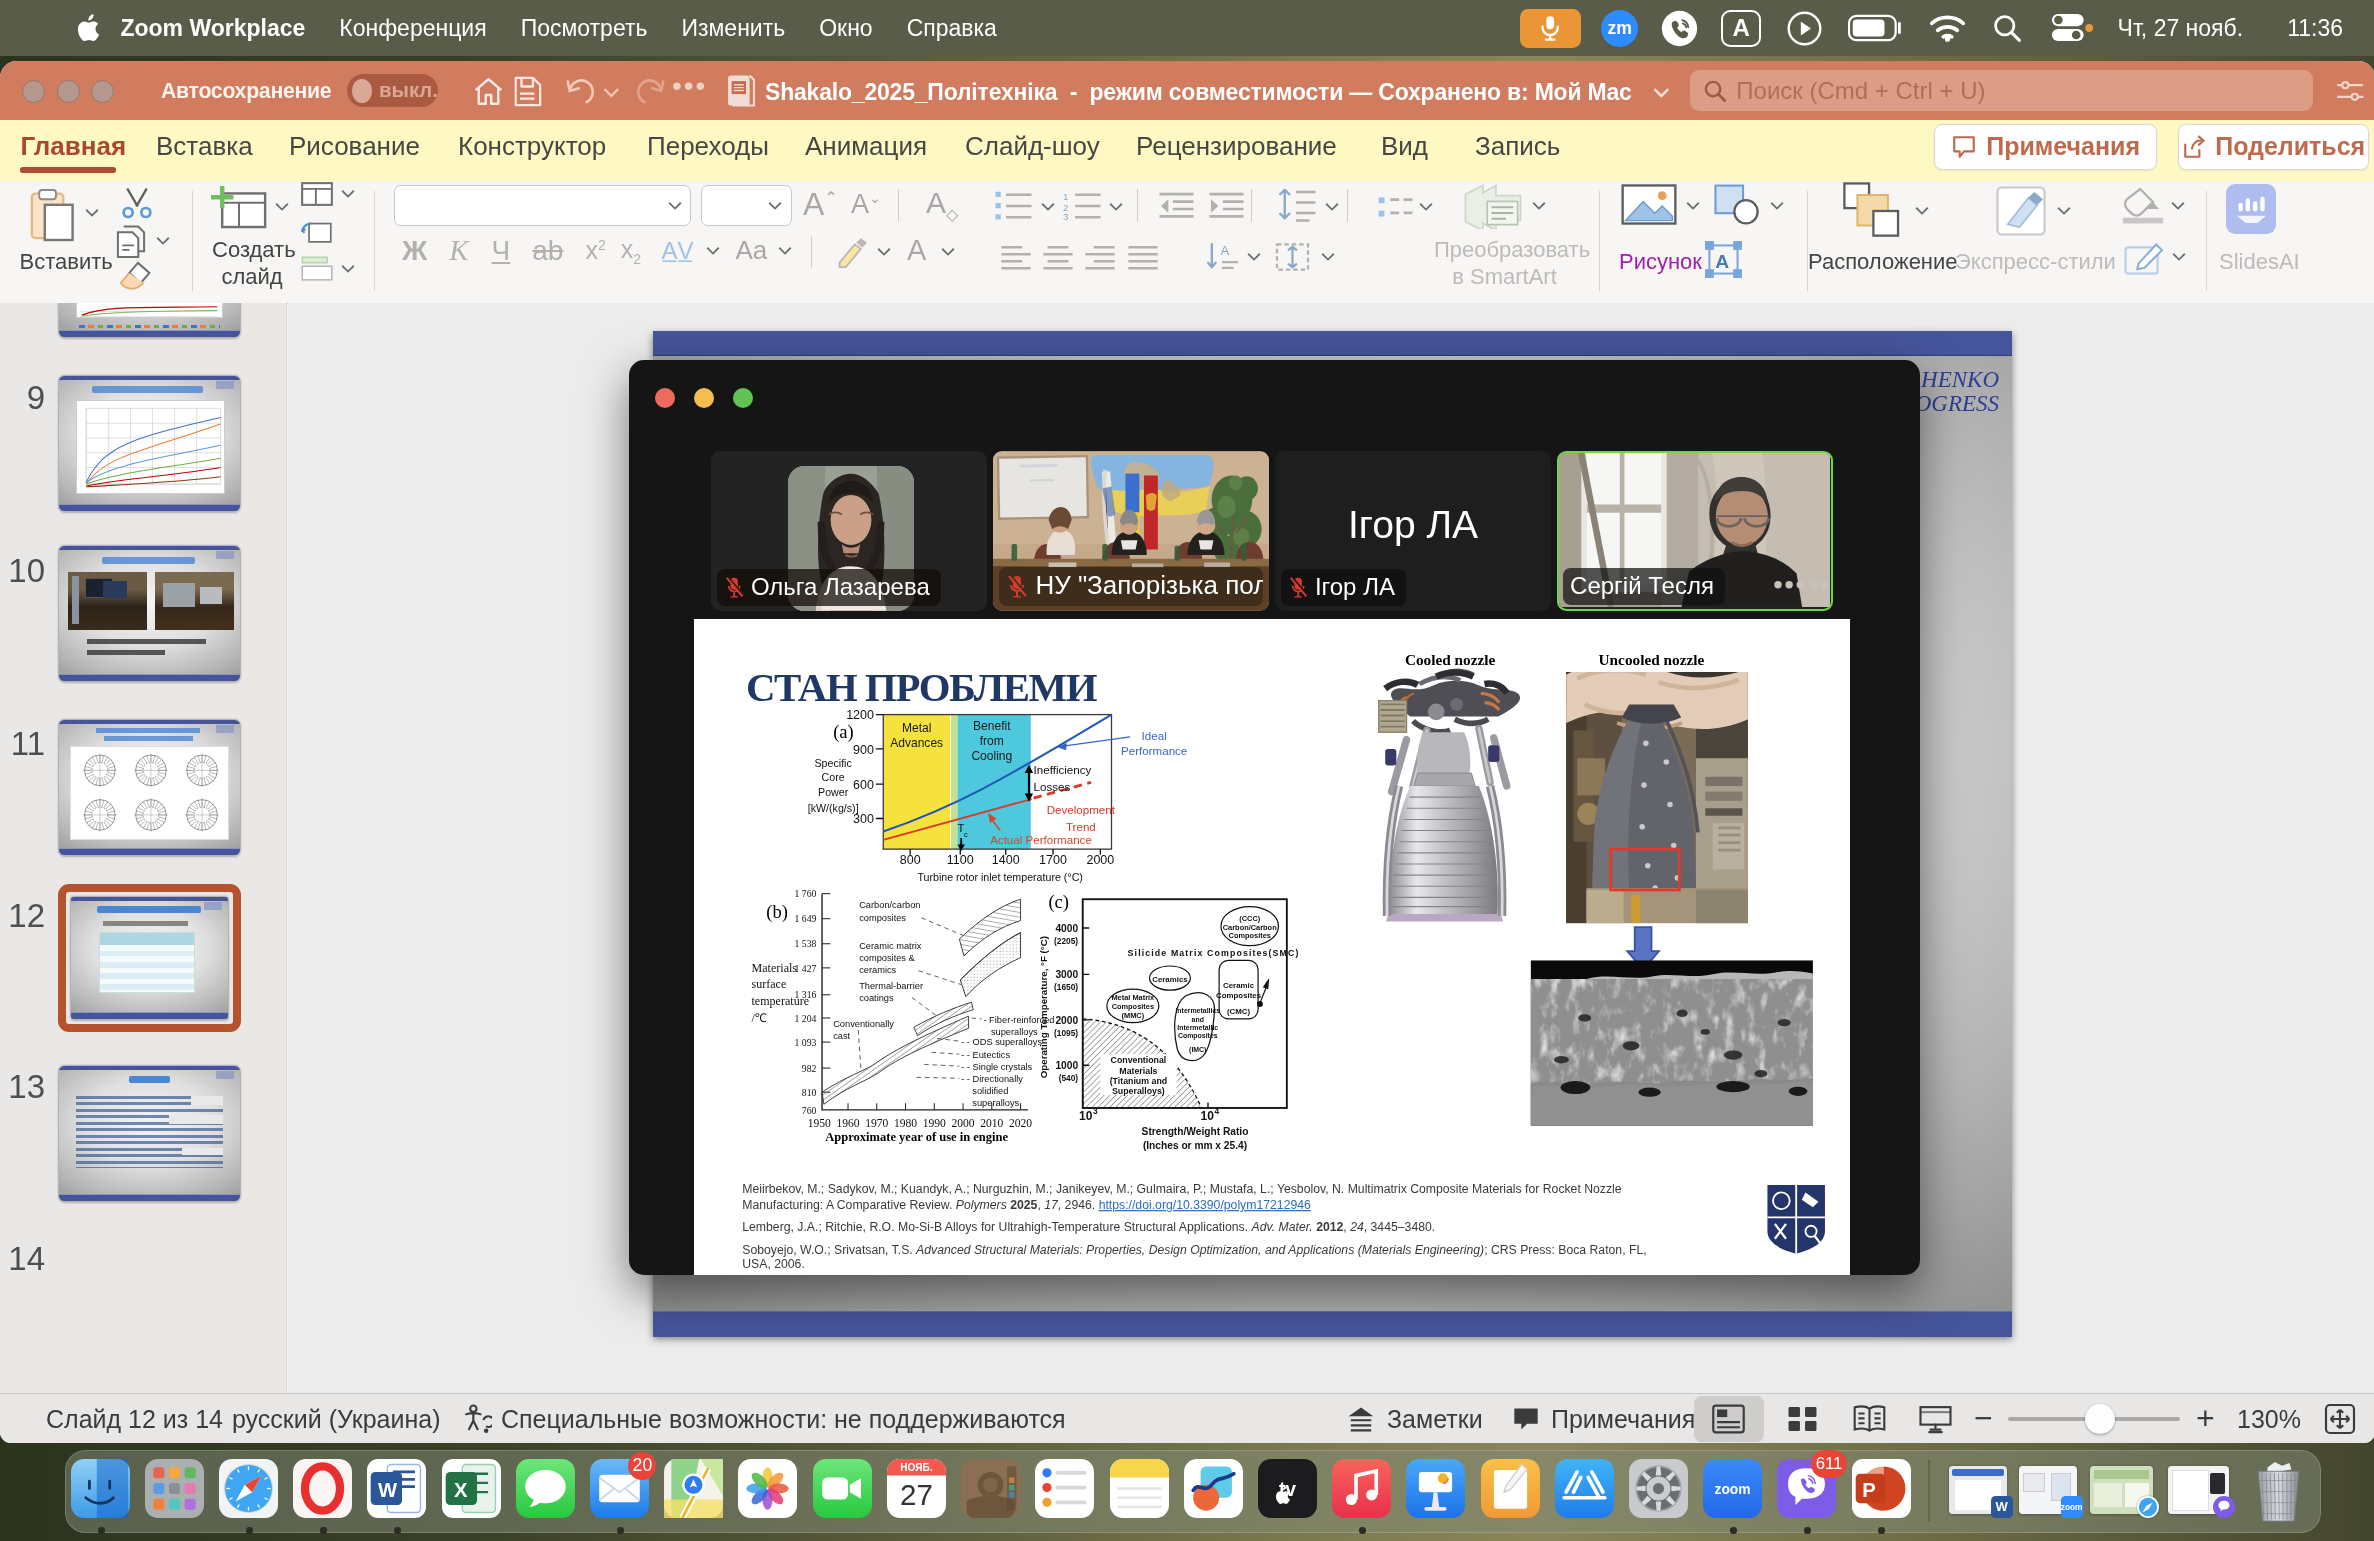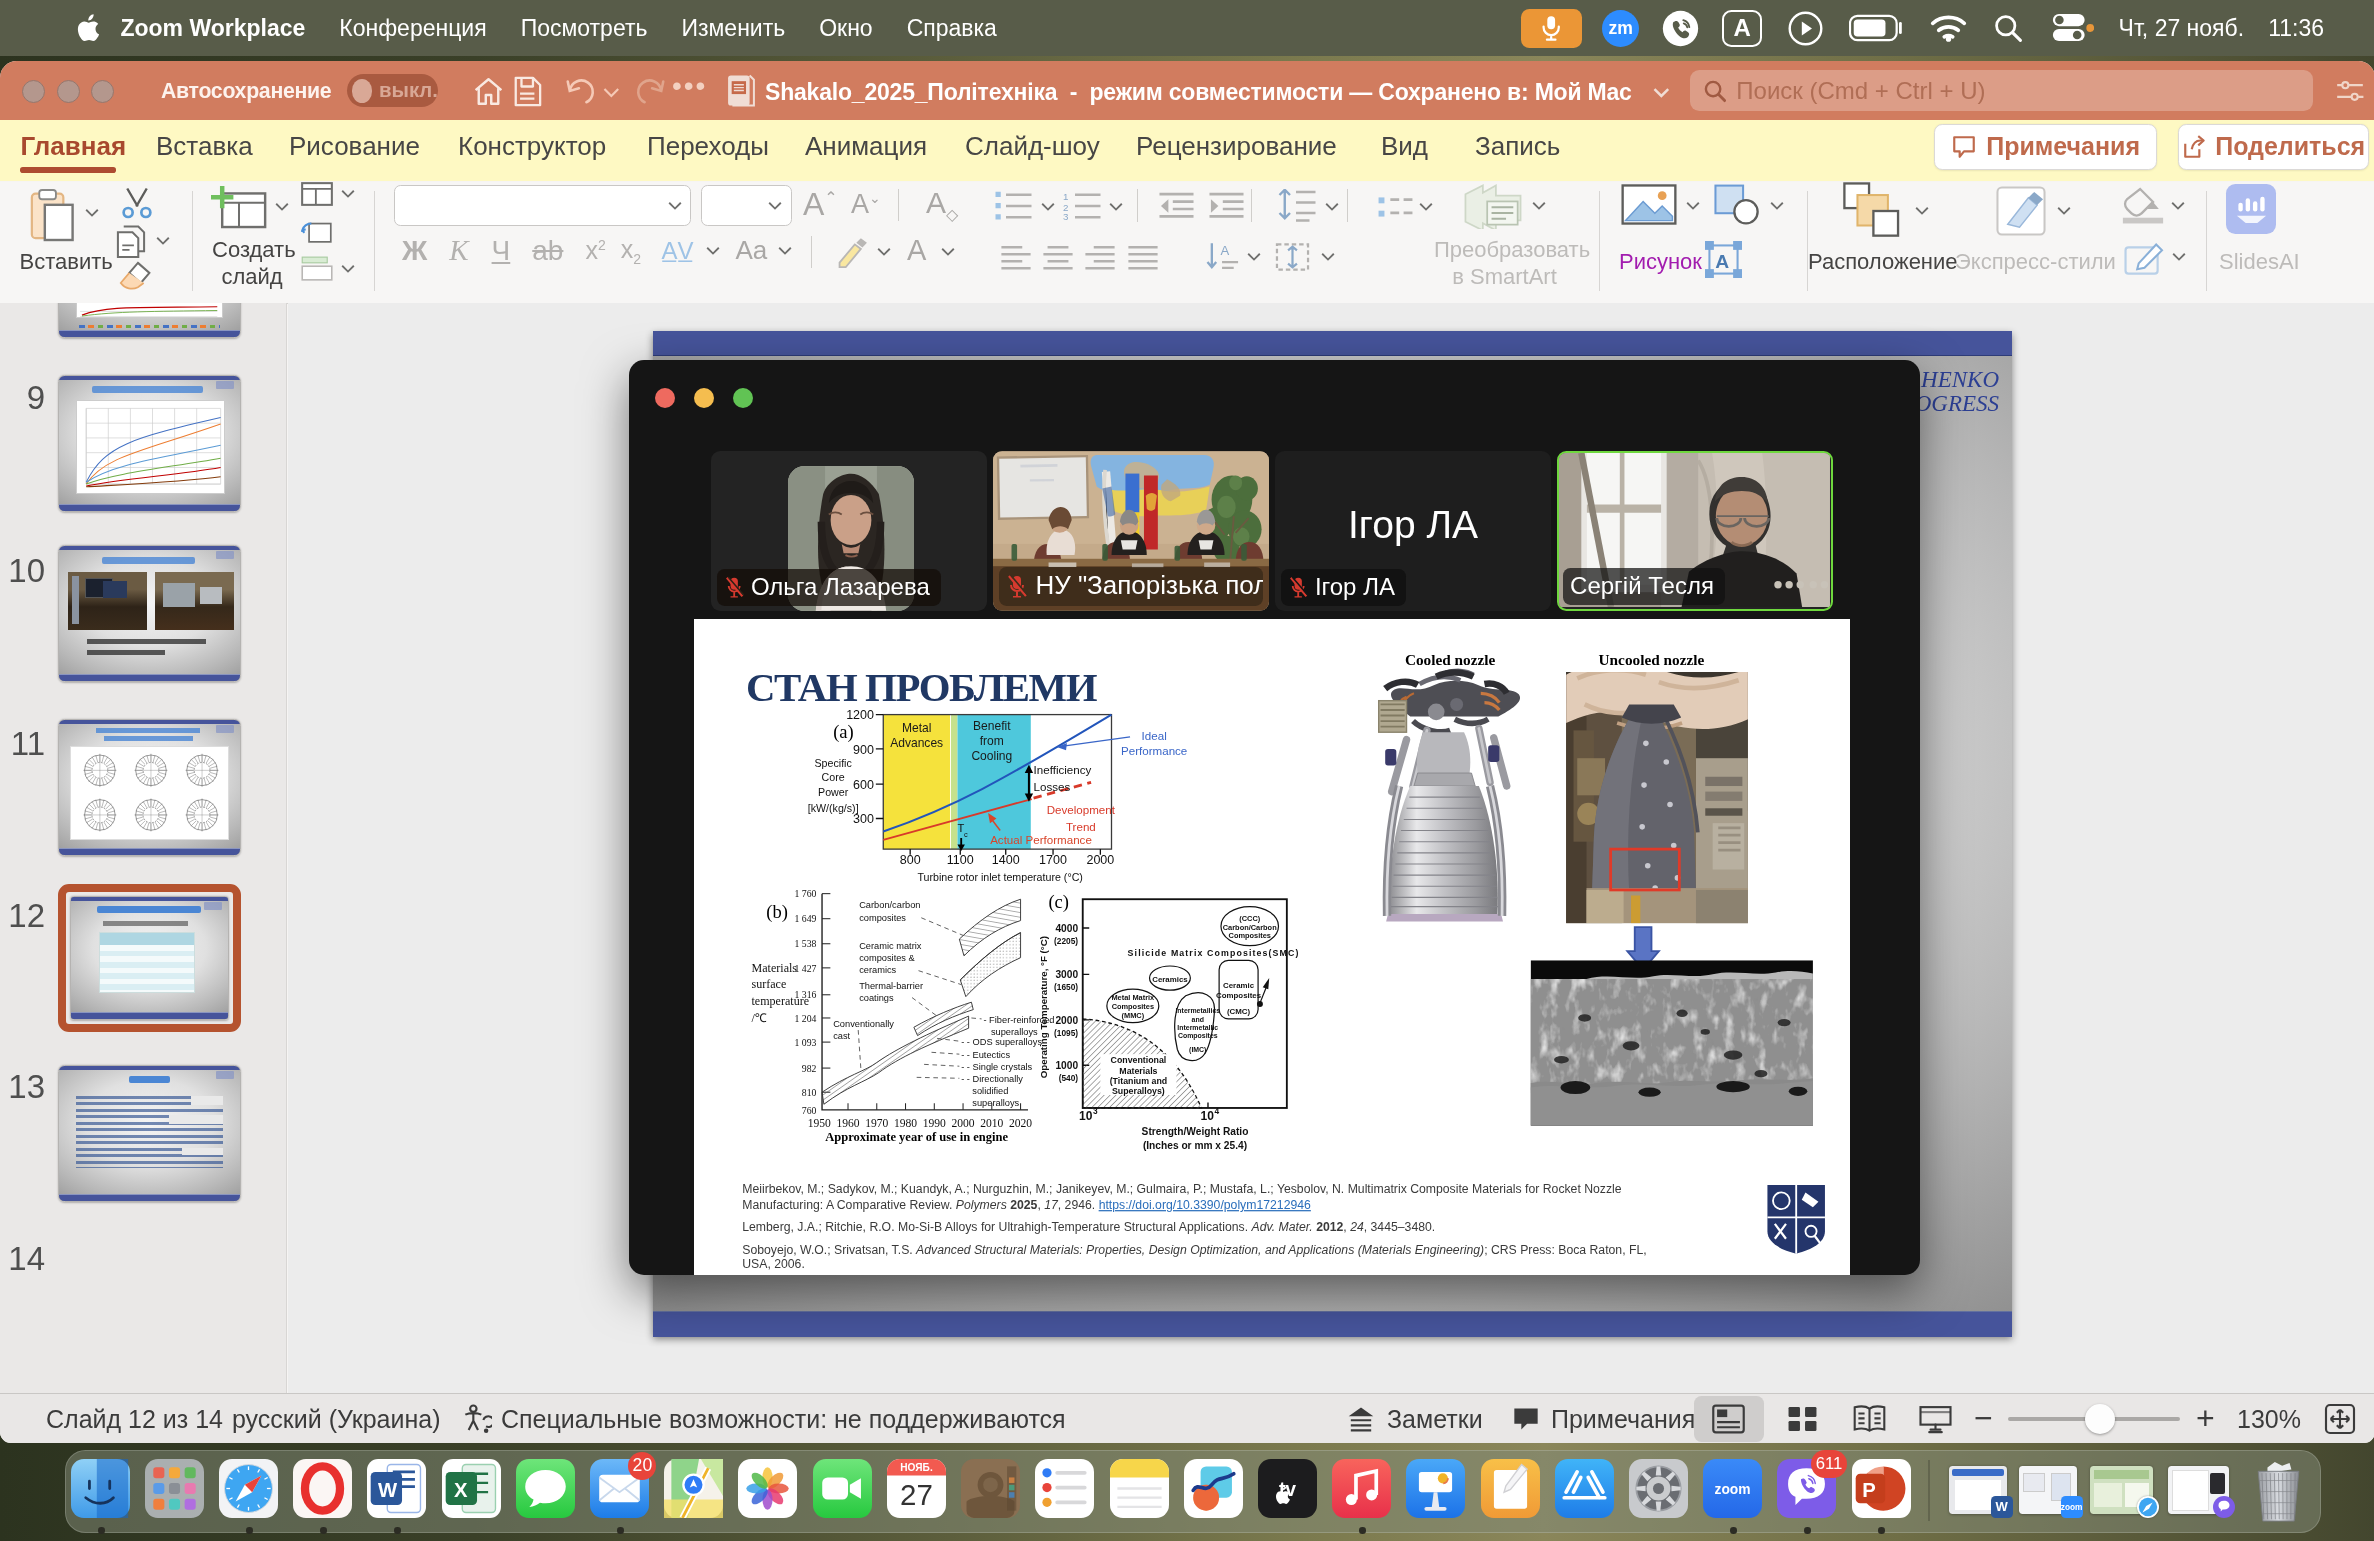--- a/index.html
+++ b/index.html
@@ -1325,22 +1325,22 @@
         </svg>
       <svg width="43" height="30" viewBox="0 0 46 32" style="margin-right:9.3px">
           <g>
             <rect x="2" y="1" width="34" height="13" rx="6.5" fill="#fff"></rect>
             <circle cx="9" cy="7.5" r="4.6" fill="#585c49"></circle>
             <rect x="2" y="17" width="34" height="13" rx="6.5" fill="#fff"></rect>
             <circle cx="28" cy="23.5" r="4.6" fill="#585c49"></circle>
             <circle cx="42" cy="16" r="4.2" fill="#e8963a"></circle>
           </g>
         </svg>
-      <span style="margin-right:24px;margin-left:15px">Чт, 27 нояб.</span>
-      <span style="margin-right:51px">11:36</span>
+      <span style="margin-right:44px;margin-left:15px">Чт, 27 нояб.</span>
+      <span style="margin-right:32px">11:36</span>
     </div>
   </div>
   <div id="dock" class="abs">
       <div class="dicon" style="left:4.6px"><svg width="59" height="59" viewBox="0 0 64 64">
           <defs>
             <linearGradient id="fnd" x1="0" y1="0" x2="0" y2="1">
               <stop offset="0" stop-color="#8fd0f6"></stop>
               <stop offset="1" stop-color="#3f9ae8"></stop>
             </linearGradient>
           </defs>

